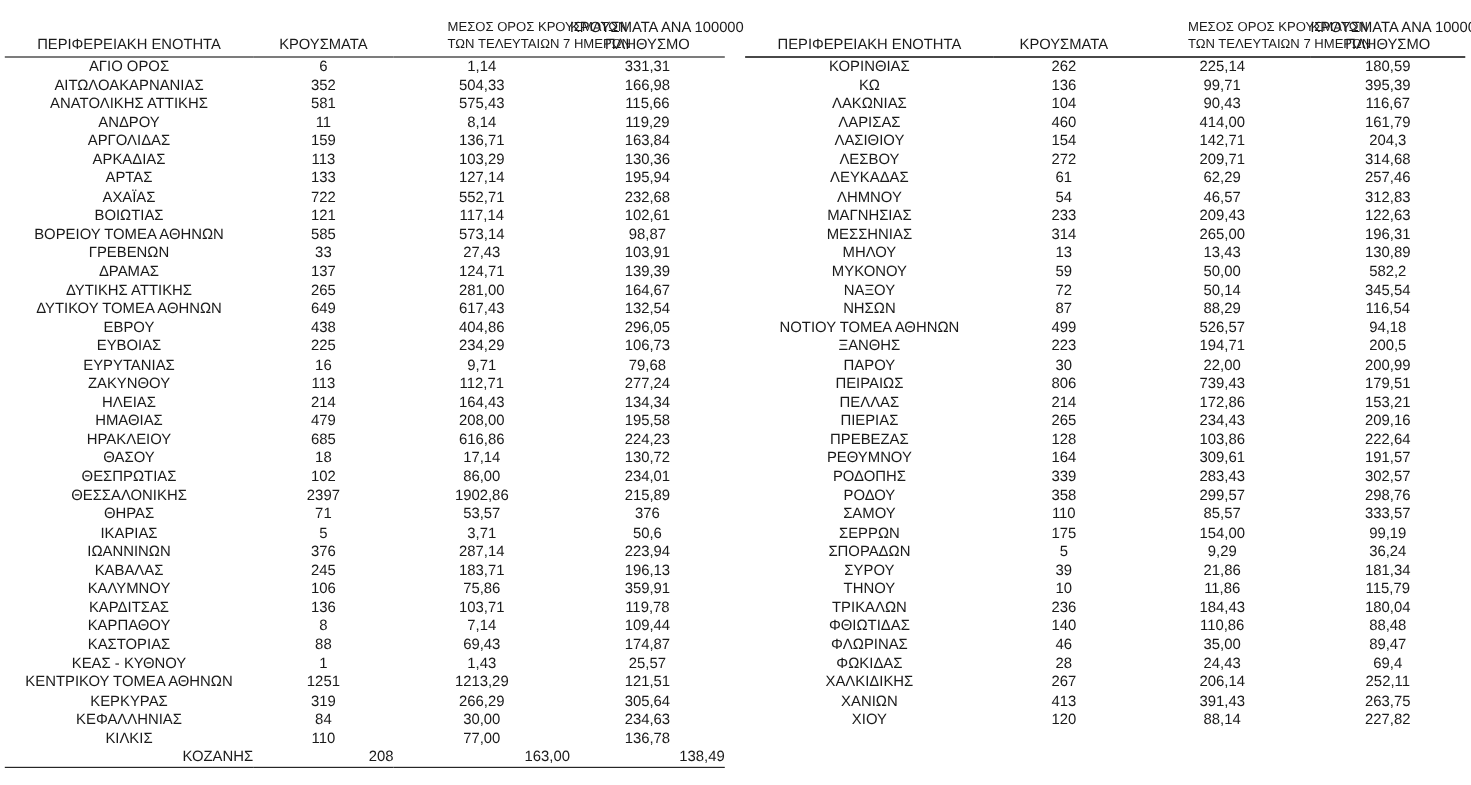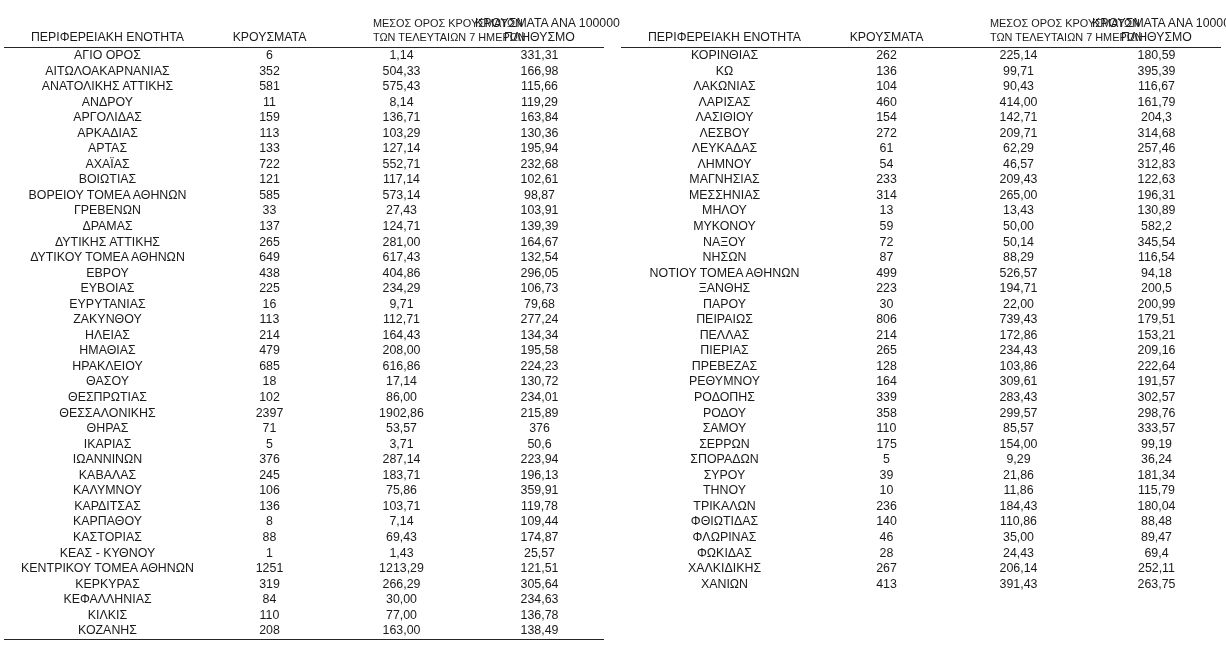--- a/index.html
+++ b/index.html
@@ -67,21 +67,21 @@
   
   tbody td {
     font-size: 12.4px;
     line-height: 15.55px;
     height: 15.55px;
     padding: 0;
     text-align: center;
     white-space: nowrap;
     overflow: hidden;
   }
-  tbody tr.last-row td { border-bottom: 1.8px solid #262626; }
+  tbody tr.last-row td { border-bottom: 1.8px solid #262626; text-align: right; }
 
   
   tbody tr.filler td { height: 15.55px; border: none; }
 </style>
 </head>
 <body>
 
 <div class="sheet">
 
   <div class="panel panel-left">
@@ -573,20 +573,26 @@
             <td>267</td>
             <td>206,14</td>
             <td>252,11</td>
           </tr>
           <tr>
             <td>ΧΑΝΙΩΝ</td>
             <td>413</td>
             <td>391,43</td>
             <td>263,75</td>
           </tr>
+          <tr>
+            <td>ΧΙΟΥ</td>
+            <td>120</td>
+            <td>88,14</td>
+            <td>227,82</td>
+          </tr>
           <tr class="filler last-row">
             <td>&nbsp;</td>
             <td>&nbsp;</td>
             <td>&nbsp;</td>
             <td>&nbsp;</td>
           </tr>
         </tbody>
     </table>
   </div>
 

